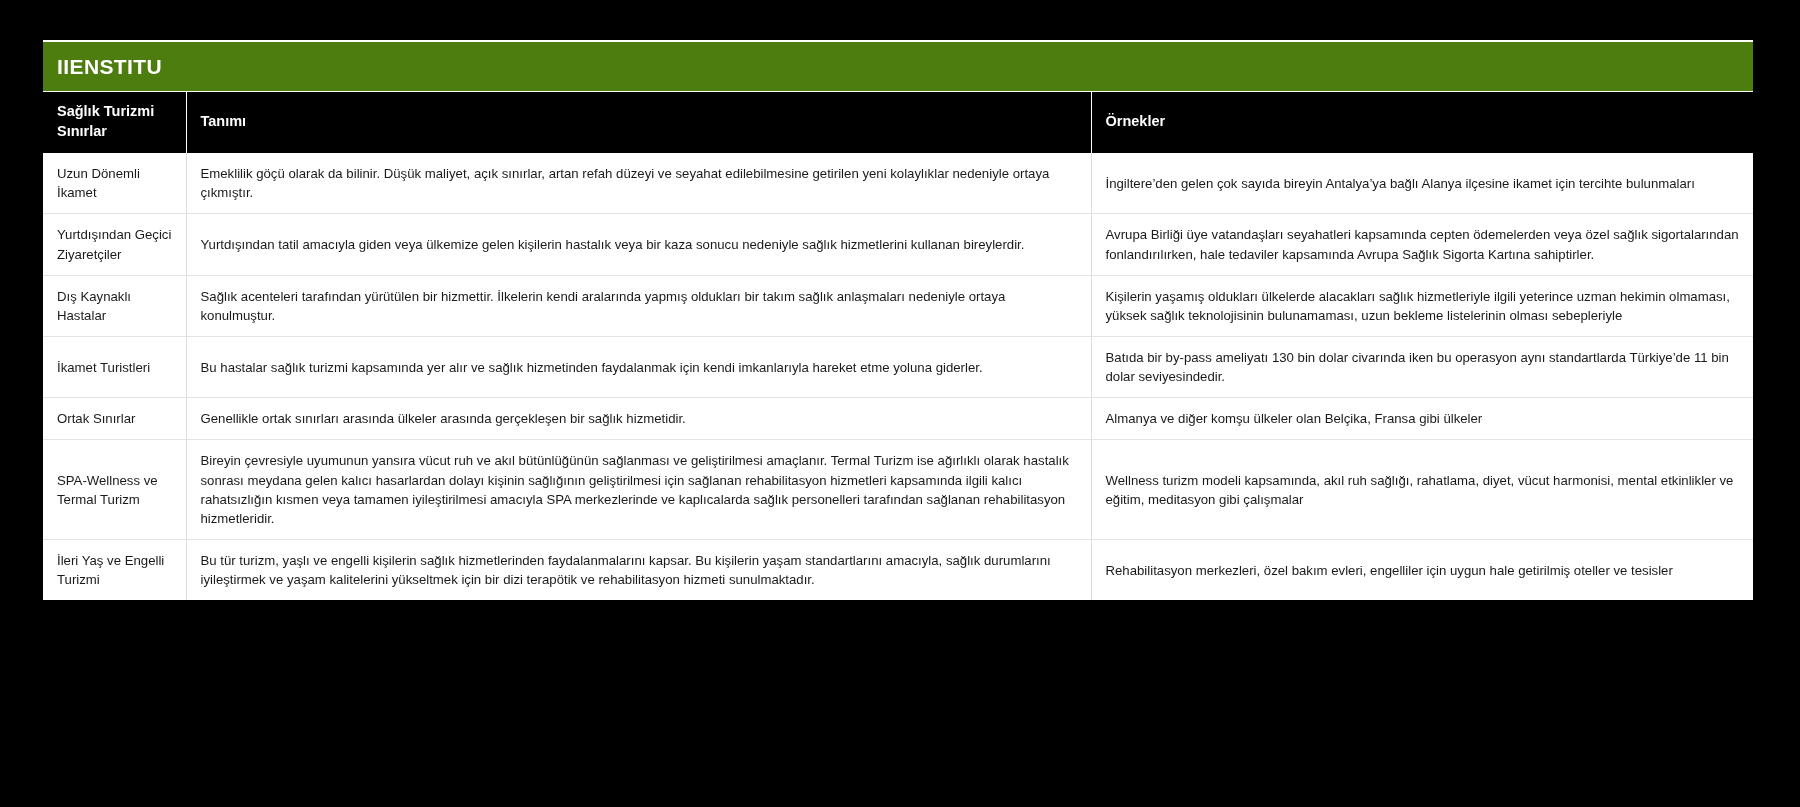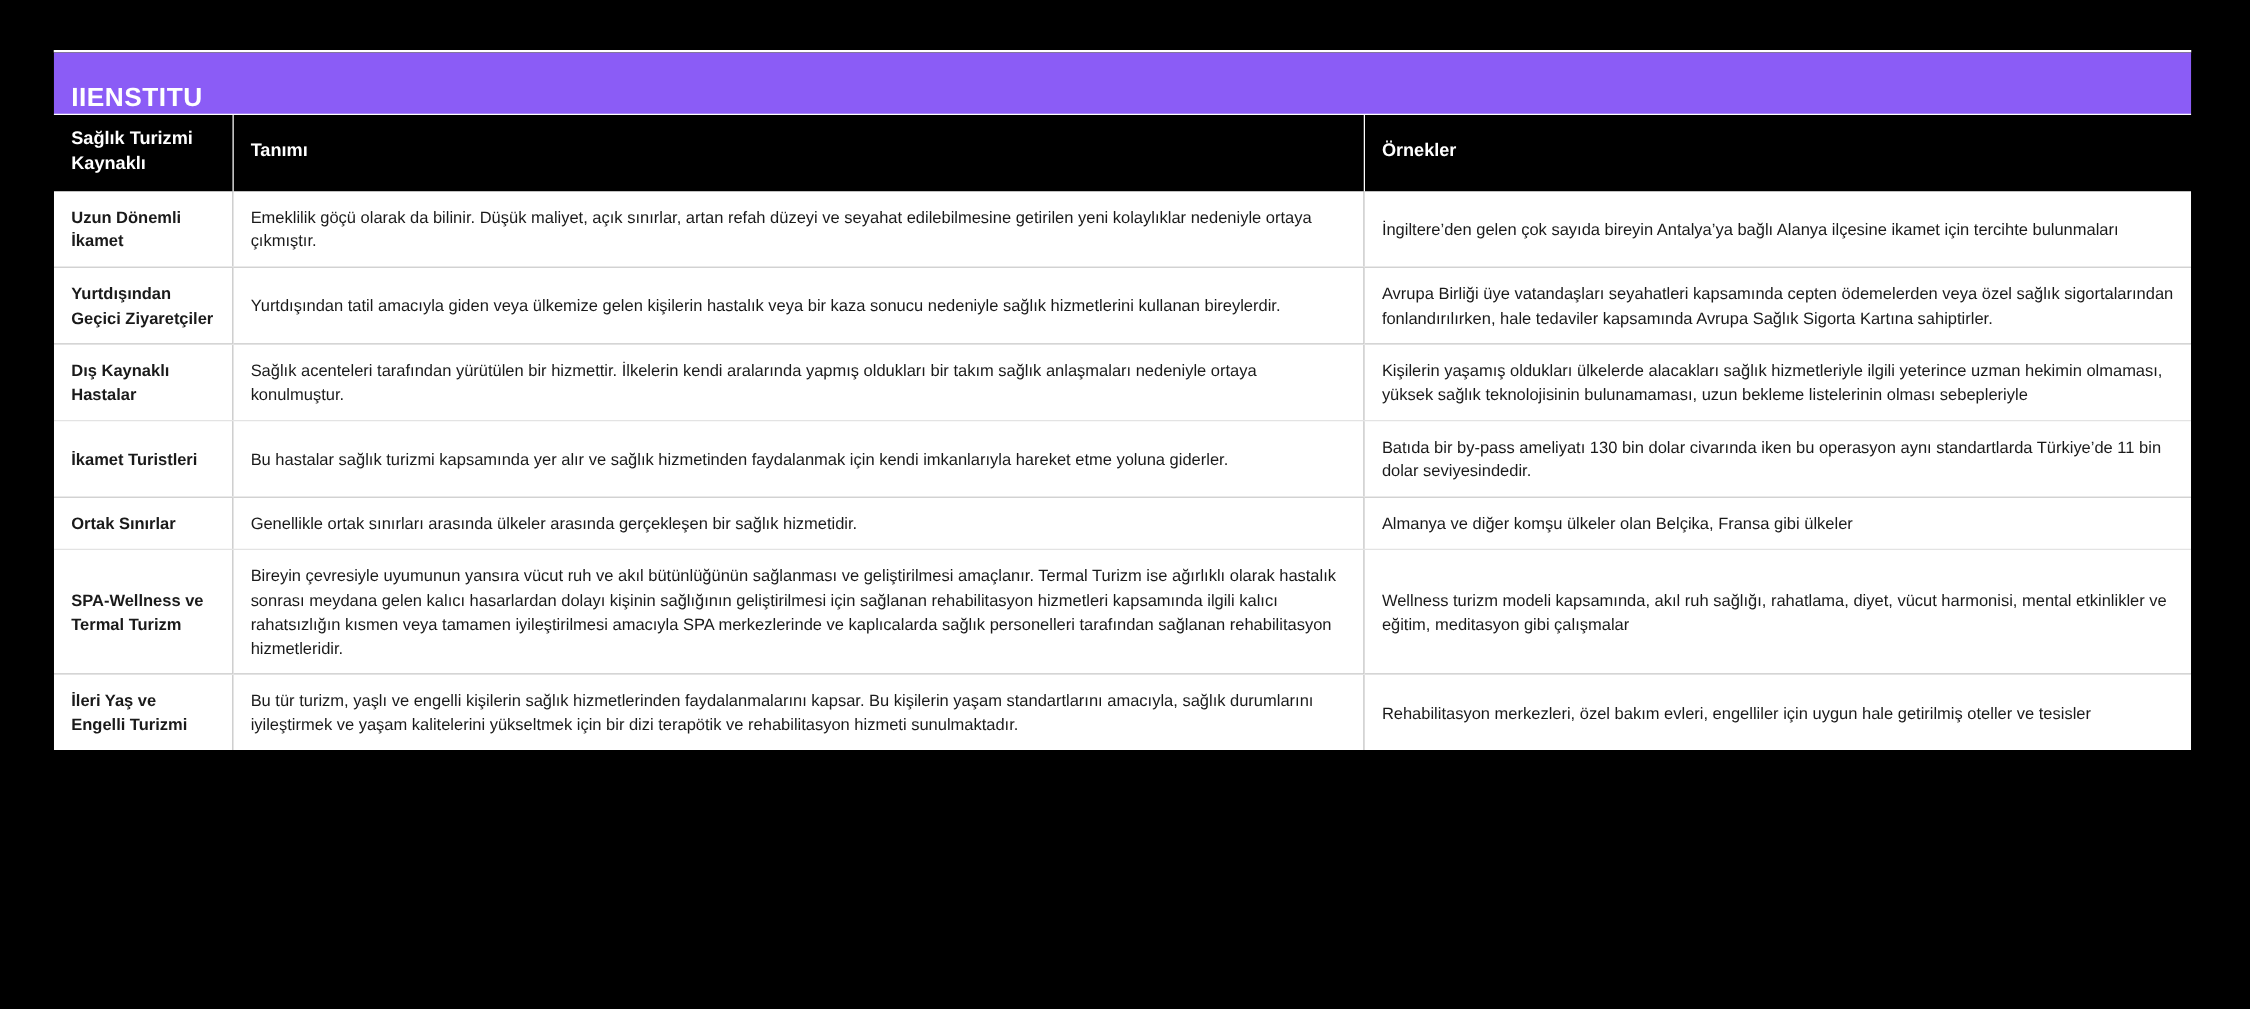--- a/index.html
+++ b/index.html
@@ -34,23 +34,23 @@
     box-sizing: border-box;
     display: flex;
     flex-direction: column;
     overflow: hidden;
   }
 
   
   .brandbar {
     height: 50px;
     min-height: 50px;
-    background: #8b5cf6;
+    background: #4d7c0f;
     display: flex;
-    align-items: flex-end;
+    align-items: center;
     padding-left: 14px;
     box-sizing: border-box;
     border-bottom: 1.5px solid #ffffff;
   }
   .brand-title {
     color: #ffffff;
     font-size: 21px;
     font-weight: bold;
     letter-spacing: 0.4px;
   }
@@ -89,21 +89,21 @@
     border-bottom: 1px solid #e3e3e3;
     box-sizing: border-box;
   }
   .tbl tbody td:last-child { border-right: none; }
   .tbl tbody tr:last-child td { border-bottom: none; }
 
   .col-type { width: 143px; }
   .col-desc { width: 905px; }
   .col-ex   { width: 662px; }
 
-  .cell-type { color: #1e1e1e; font-weight: bold; }
+  .cell-type { color: #1e1e1e; }
   .cell-desc { color: #1e1e1e; }
   .cell-ex   { color: #1e1e1e; margin-left: 20px; }
 
   .tbody-wrap {
     flex: 1 1 auto;
     overflow: hidden;
   }
 </style>
 </head>
 <body>
@@ -117,21 +117,21 @@
 
     <div class="tbody-wrap">
       <table class="tbl">
         <colgroup>
           <col class="col-type">
           <col class="col-desc">
           <col class="col-ex">
         </colgroup>
         <thead>
           <tr class="thead-row">
-            <th>Sağlık Turizmi Kaynaklı</th>
+            <th>Sağlık Turizmi Sınırlar</th>
             <th>Tanımı</th>
             <th>Örnekler</th>
           </tr>
         </thead>
         <tbody>
           <tr>
             <td class="cell-type">Uzun Dönemli İkamet</td>
             <td class="cell-desc">Emeklilik göçü olarak da bilinir. Düşük maliyet, açık sınırlar, artan refah düzeyi ve seyahat edilebilmesine getirilen yeni kolaylıklar nedeniyle ortaya çıkmıştır.</td>
             <td class="cell-ex">İngiltere’den gelen çok sayıda bireyin Antalya’ya bağlı Alanya ilçesine ikamet için tercihte bulunmaları</td>
           </tr>

